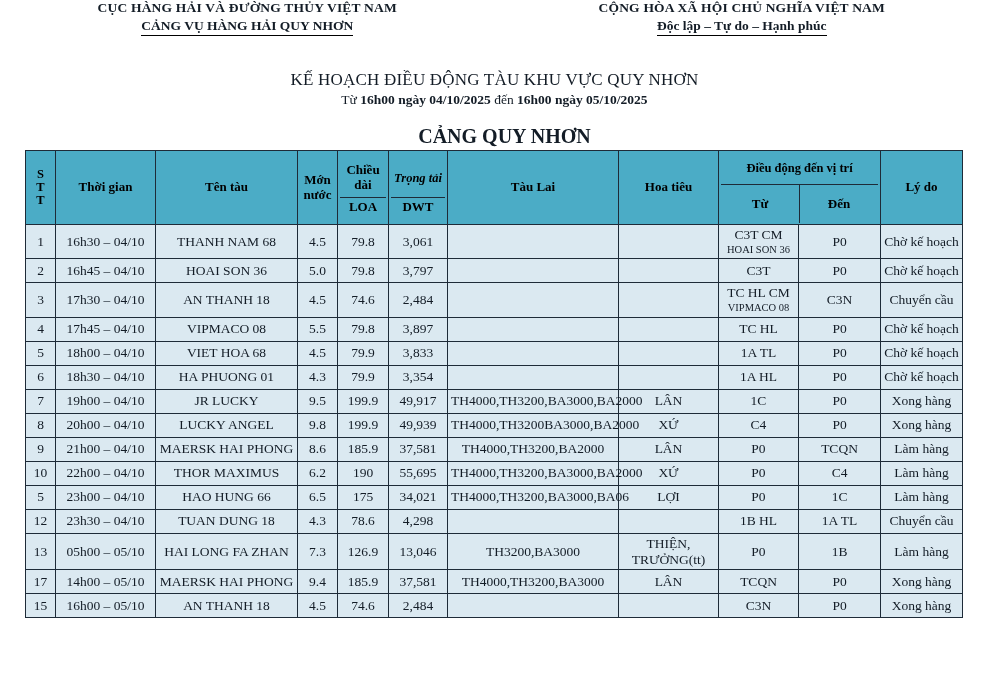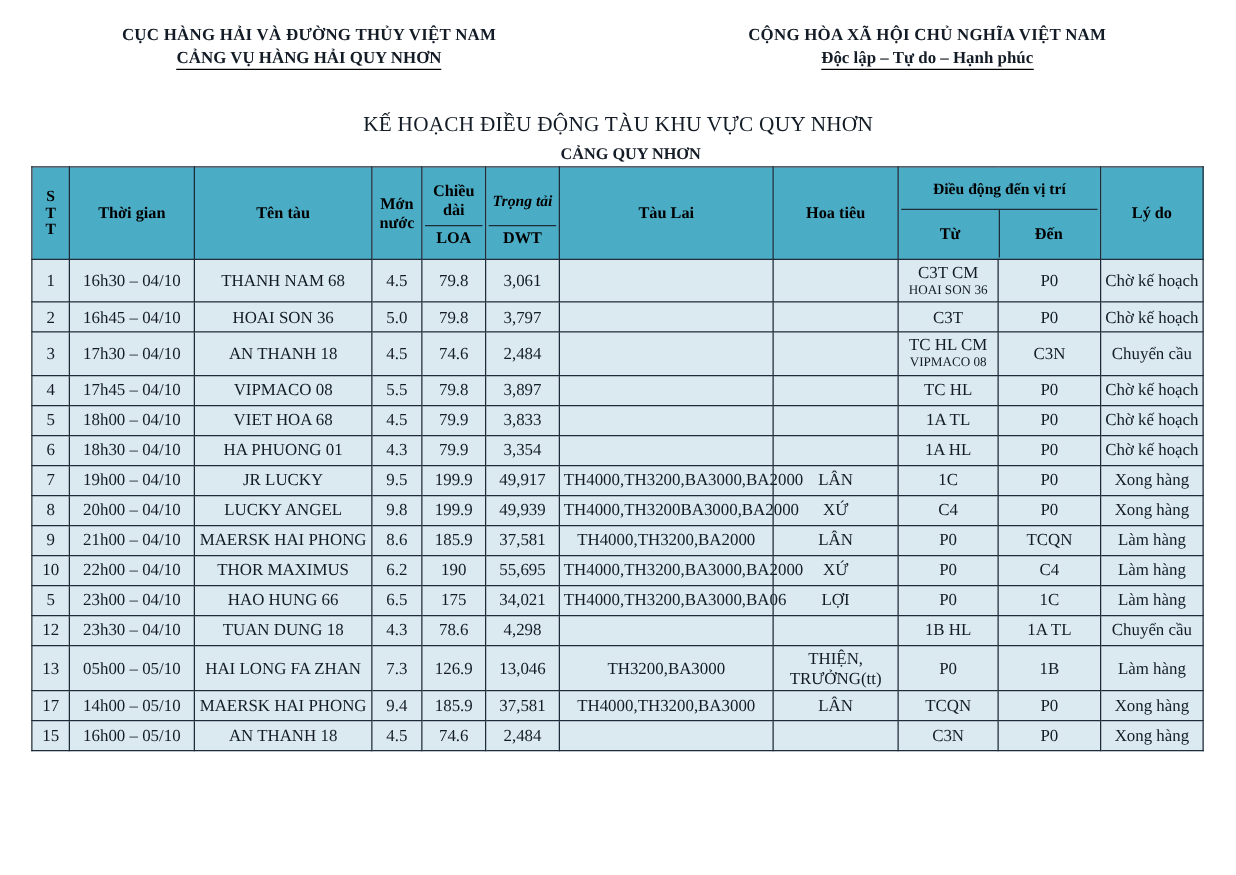--- a/index.html
+++ b/index.html
@@ -8,33 +8,33 @@
     --border:#1e2b38;
     --ink:#131c26;
   }
   *{margin:0;padding:0;box-sizing:border-box;}
   body{background:#e8e8e8;}
   .page{
     width:989px;height:700px;background:#ffffff;position:relative;
     font-family:"Liberation Serif", serif;color:var(--ink);overflow:hidden;
   }
   
-  .letterhead{display:flex;padding-top:20px;}
+  .letterhead{display:flex;}
   .lh-block{text-align:center;}
   .lh-left{width:50%;}
   .lh-right{width:50%;}
   .lh-line1{font-weight:bold;font-size:13.5px;letter-spacing:.2px;}
   .lh-line2{font-weight:bold;font-size:13.5px;margin-top:2px;}
   .lh-line2 .u{display:inline-block;border-bottom:1.5px solid #000;padding-bottom:1px;}
   
   .title-block{text-align:center;margin-top:34px;}
   .doc-title{font-weight:normal;font-size:17px;letter-spacing:.2px;}
   .doc-subtitle{font-size:13.5px;margin-top:2px;}
   .doc-subtitle b{font-weight:bold;}
-  .section-title{font-weight:bold;font-size:13px;margin-top:5px;padding-left:20px;}
+  .section-title{font-weight:bold;font-size:20px;margin-top:17px;padding-left:20px;}
   
   table.sched{
     margin:2px 27px 0 25px;width:937px;border-collapse:collapse;table-layout:fixed;
     border:1.5px solid var(--border);
   }
   table.sched th, table.sched td{border:1px solid var(--border);}
   table.sched th{
     background:var(--teal);font-weight:bold;font-size:13px;color:#000;
     text-align:center;vertical-align:middle;height:60px;padding:1px 2px;line-height:1.12;
   }
@@ -69,20 +69,26 @@
       <div class="lh-line2"><span class="u">CẢNG VỤ HÀNG HẢI QUY NHƠN</span></div>
     </div>
     <div class="lh-block lh-right">
       <div class="lh-line1">CỘNG HÒA XÃ HỘI CHỦ NGHĨA VIỆT NAM</div>
       <div class="lh-line2"><span class="u">Độc lập – Tự do – Hạnh phúc</span></div>
     </div>
   </div>
 
   <div class="title-block">
     <div class="doc-title">KẾ HOẠCH ĐIỀU ĐỘNG TÀU KHU VỰC QUY NHƠN</div>
+    <div class="doc-subtitle">
+      <span>Từ</span>
+      <b>16h00 ngày 04/10/2025</b>
+      <span>đến</span>
+      <b>16h00 ngày 05/10/2025</b>
+    </div>
     <div class="section-title">CẢNG QUY NHƠN</div>
   </div>
 
   <table class="sched">
     <colgroup>
       <col style="width:30px">
         <col style="width:100px">
         <col style="width:142px">
       <col style="width:40px">
         <col style="width:51px">

